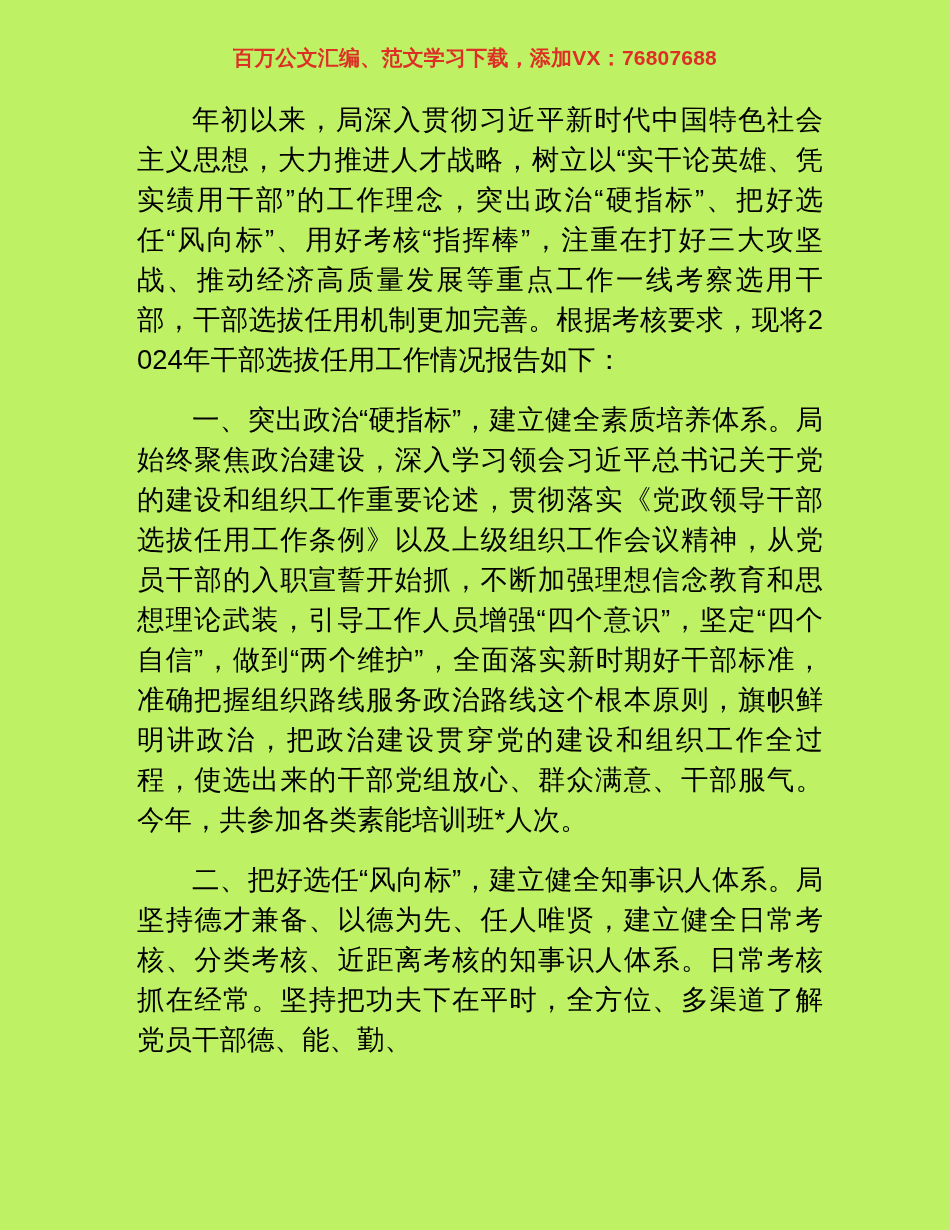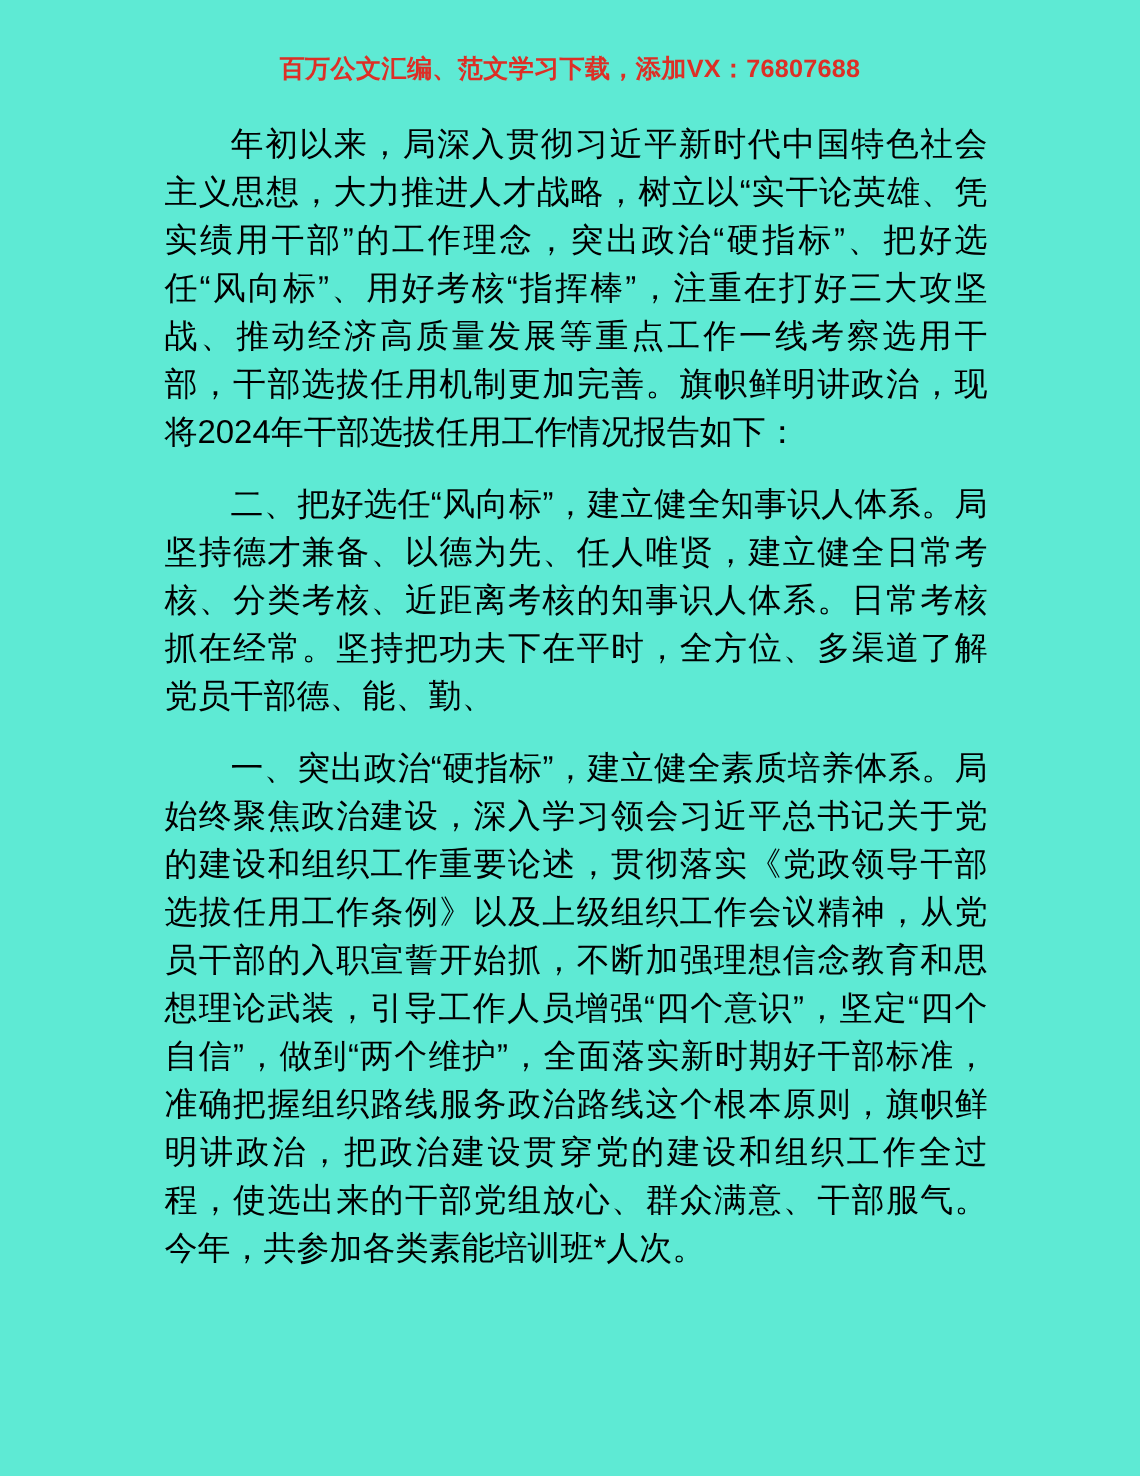--- a/index.html
+++ b/index.html
@@ -5,21 +5,21 @@
   html, body {
     margin: 0;
     padding: 0;
     background: #ffffff;
   }
 
   .page {
     position: relative;
     width: 950px;
     height: 1230px;
-    background: #5eead4;
+    background: #bef264;
     overflow: hidden;
     font-family: "Liberation Sans", "DejaVu Sans", sans-serif;
     -webkit-font-smoothing: antialiased;
   }
 
   
   .promo-banner {
     position: absolute;
     top: 44px;
     left: 0;
@@ -71,21 +71,21 @@
 </head>
 <body>
 
 <div class="page">
 
   <div class="promo-banner">百万公文汇编、范文学习下载，添加VX：76807688</div>
 
   <div class="doc">
 
 
-    <p class="doc-para">年初以来，局深入贯彻习近平新时代中国特色社会主义思想，大力推进人才战略，树立以“实干论英雄、凭实绩用干部”的工作理念，突出政治“硬指标”、把好选任“风向标”、用好考核“指挥棒”，注重在打好三大攻坚战、推动经济高质量发展等重点工作一线考察选用干部，干部选拔任用机制更加完善。旗帜鲜明讲政治，现将2024年干部选拔任用工作情况报告如下：</p>
+    <p class="doc-para">年初以来，局深入贯彻习近平新时代中国特色社会主义思想，大力推进人才战略，树立以“实干论英雄、凭实绩用干部”的工作理念，突出政治“硬指标”、把好选任“风向标”、用好考核“指挥棒”，注重在打好三大攻坚战、推动经济高质量发展等重点工作一线考察选用干部，干部选拔任用机制更加完善。根据考核要求，现将2024年干部选拔任用工作情况报告如下：</p>
+
+    <p class="doc-para">一、突出政治“硬指标”，建立健全素质培养体系。局始终聚焦政治建设，深入学习领会习近平总书记关于党的建设和组织工作重要论述，贯彻落实《党政领导干部选拔任用工作条例》以及上级组织工作会议精神，从党员干部的入职宣誓开始抓，不断加强理想信念教育和思想理论武装，引导工作人员增强“四个意识”，坚定“四个自信”，做到“两个维护”，全面落实新时期好干部标准，准确把握组织路线服务政治路线这个根本原则，旗帜鲜明讲政治，把政治建设贯穿党的建设和组织工作全过程，使选出来的干部党组放心、群众满意、干部服气。今年，共参加各类素能培训班*人次。</p>
 
     <p class="doc-para">二、把好选任“风向标”，建立健全知事识人体系。局坚持德才兼备、以德为先、任人唯贤，建立健全日常考核、分类考核、近距离考核的知事识人体系。日常考核抓在经常。坚持把功夫下在平时，全方位、多渠道了解党员干部德、能、勤、</p>
-
-    <p class="doc-para">一、突出政治“硬指标”，建立健全素质培养体系。局始终聚焦政治建设，深入学习领会习近平总书记关于党的建设和组织工作重要论述，贯彻落实《党政领导干部选拔任用工作条例》以及上级组织工作会议精神，从党员干部的入职宣誓开始抓，不断加强理想信念教育和思想理论武装，引导工作人员增强“四个意识”，坚定“四个自信”，做到“两个维护”，全面落实新时期好干部标准，准确把握组织路线服务政治路线这个根本原则，旗帜鲜明讲政治，把政治建设贯穿党的建设和组织工作全过程，使选出来的干部党组放心、群众满意、干部服气。今年，共参加各类素能培训班*人次。</p>
 
   </div>
 
 </div>
 
 </body></html>

